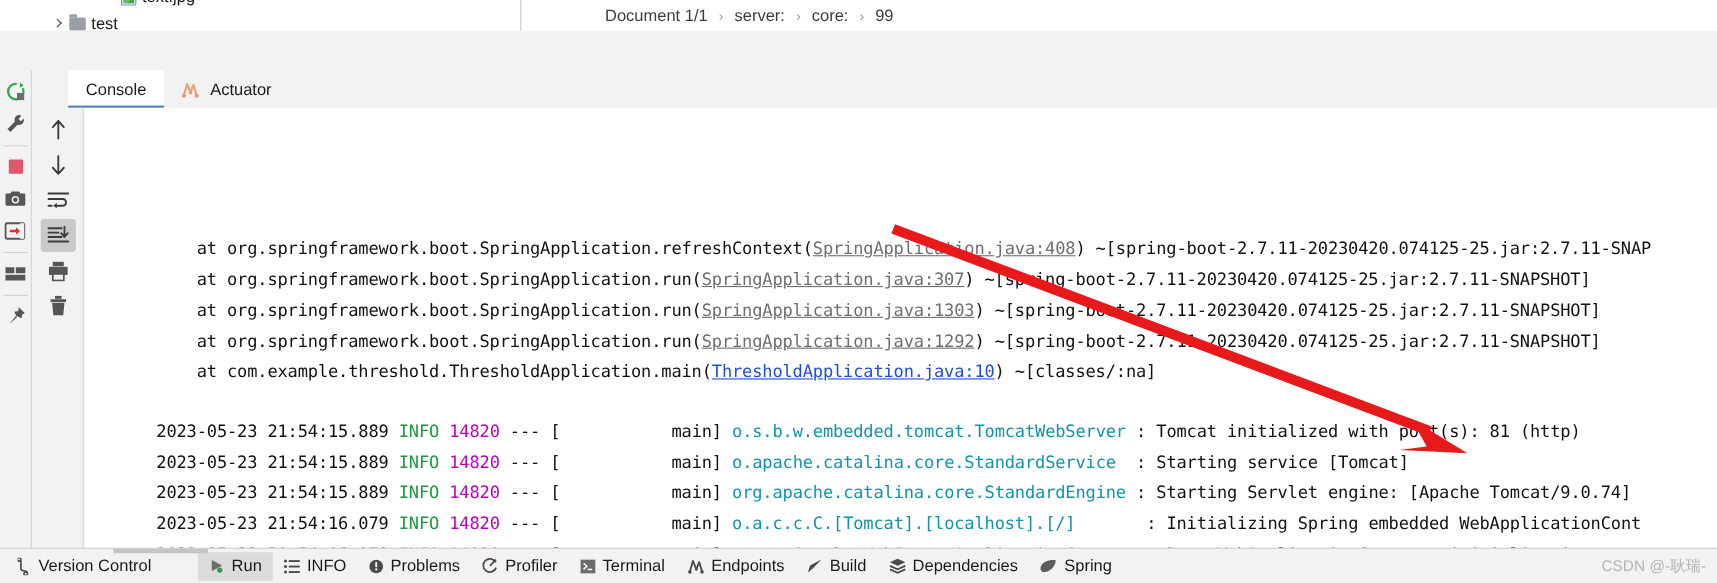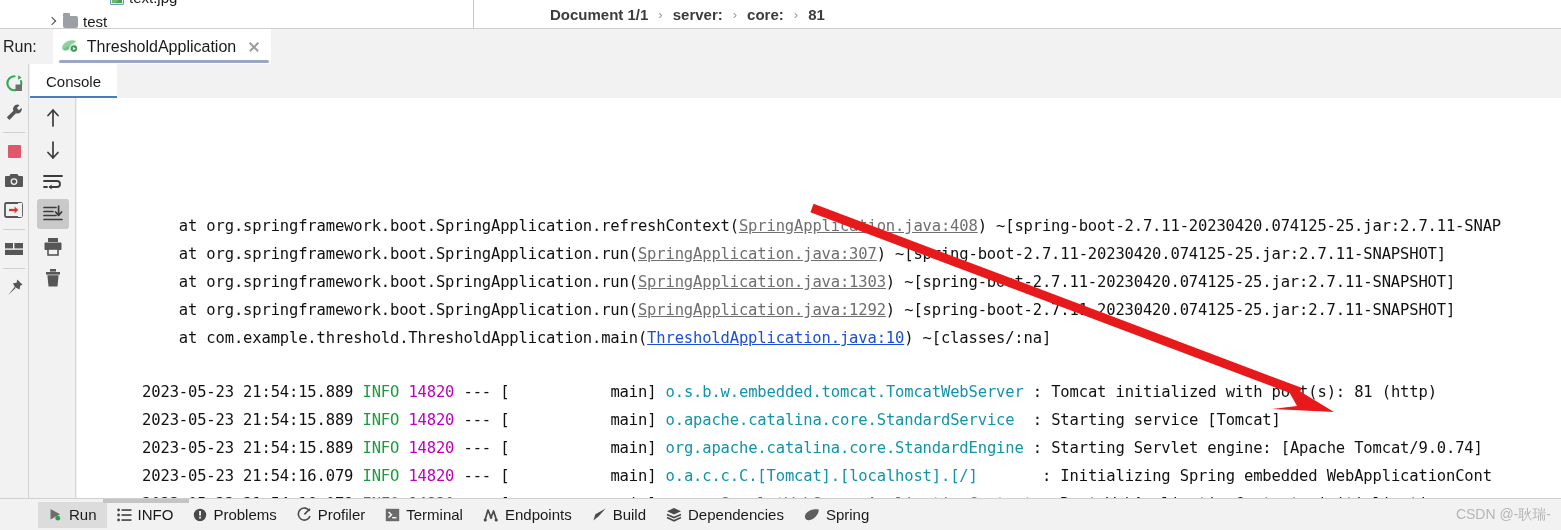--- a/index.html
+++ b/index.html
@@ -56,21 +56,21 @@
   .ico-folder::before{
     content:""; position:absolute; left:0; top:-3px; width:7px; height:3px;
     background:#9aa0a6; border-radius:1px 1px 0 0;
   }
   .top-strip-right {
     position: absolute; left: 475px; top: 0; width: 1086px; height: 28px;
     background: #ffffff; display: flex; align-items: center;
     padding-left: 75px; gap: 10px;
     font-size: 15px; color: #4a4a4a; white-space: nowrap;
   }
-  .crumb { color: #3c3c3c; font-weight: bold; }
+  .crumb { color: #3c3c3c; }
   .crumb-sep { color: #9a9a9a; font-size: 13px; }
 
   
   .run-bar {
     position: absolute; left: 0; top: 28px; width: 1561px; height: 36px;
     background: #f2f2f2; border-top: 1px solid #cfcfcf;
     display: flex; align-items: center;
   }
   .run-label {
     margin-left: 3px; font-size: 16px; color: #1f1f1f; white-space: nowrap;
@@ -107,21 +107,21 @@
   }
   .rail-btn {
     width: 26px; height: 27px; display: flex; align-items: center; justify-content: center;
     margin-bottom: 2px;
   }
   .rail-sep { width: 22px; height: 1px; background: #d0d0d0; margin: 4px 0 5px; }
 
   
   .console-tabs {
     position: absolute; left: 30px; top: 64px; width: 1531px; height: 34px;
-    background: #f2f2f2; display: flex; align-items: flex-end;
+    background: #f2f2f2; display: flex; align-items: flex-end; padding-left: 32px;
   }
   .ctab {
     height: 34px; display: flex; align-items: center; gap: 8px;
     padding: 0 16px; font-size: 15px; color: #1a1a1a; position: relative;
     white-space: nowrap;
   }
   .ctab.active { background: #ffffff; }
   .ctab.active::after {
     content:""; position:absolute; left:0; right:0; bottom:0; height:2px; background:#4a7ebb;
   }
@@ -207,41 +207,24 @@
         <span>test</span>
       </div>
     </div>
     <div class="top-strip-right">
       <span class="crumb">Document 1/1</span>
       <span class="crumb-sep">›</span>
       <span class="crumb">server:</span>
       <span class="crumb-sep">›</span>
       <span class="crumb">core:</span>
       <span class="crumb-sep">›</span>
-      <span class="crumb">81</span>
-    </div>
-  </div>
-
-  <div class="run-bar">
-    <span class="run-label">Run:</span>
-    <div class="run-tab">
-      <span class="spring-leaf">
-        <svg class="icon-svg" width="19" height="16" viewBox="0 0 19 16">
-          <path d="M15.5 2.5C12 0.2 6.5 1.2 3.2 4.6 1 6.9 0.6 9.2 1.6 10.5c1.2 1.6 4.3 1.4 7-0.6 2.2-1.6 3.4-3.6 3-4.8" fill="#8fd19e"></path>
-          <path d="M2 10.6c1.4 1.3 4.2 0.9 6.6-1 2.2-1.7 3.3-3.8 2.8-5.1" fill="#6ec282"></path>
-          <circle cx="12.6" cy="9.2" r="4.4" fill="#f2f2f2"></circle>
-          <circle cx="12.6" cy="9.2" r="3.6" fill="#7d7d7d" opacity="0.28"></circle>
-          <circle cx="12.9" cy="9.6" r="3.1" fill="#2e9e4a"></circle>
-          <path d="M11.9 7.9l3 1.7-3 1.7z" fill="#ffffff"></path>
-        </svg>
-      </span>
-      <span class="run-tab-title">ThresholdApplication</span>
-      <span class="tab-close"></span>
-    </div>
-  </div>
+      <span class="crumb">99</span>
+    </div>
+  </div>
+
 
   <div class="left-rail">
     <div class="rail-btn">
       <svg class="icon-svg" width="19" height="19" viewBox="0 0 19 19">
         <path d="M9.5 2.2A7 7 0 1 0 16 7" stroke="#34a853" stroke-width="2.1" fill="none" stroke-linecap="round"></path>
         <path d="M13.2 1.2l3.4 2.4-3.6 2.2z" fill="#34a853"></path>
         <rect x="10.5" y="10.5" width="6.5" height="6.5" fill="#6e6e6e"></rect>
       </svg>
     </div>
     <div class="rail-btn">
@@ -283,20 +266,31 @@
       <svg class="icon-svg" width="19" height="19" viewBox="0 0 19 19">
         <path d="M12.2 1.4l5.4 5.4-2.4 1-0.6 3.6-5-2.3-0.2 0.2-6.2 7.6 7.2-6.6-2.4-5 3.6-0.6z" fill="#565656"></path>
       </svg>
     </div>
   </div>
 
   <div class="console-tabs">
     <div class="ctab active">
       <span>Console</span>
     </div>
+    <div class="ctab">
+      <span>
+        <svg class="icon-svg" width="18" height="16" viewBox="0 0 18 16">
+          <path d="M2 14 L5.2 3.5 L8.2 11 L11 4 L13.6 14" stroke="#f0a07a" stroke-width="2" fill="none" stroke-linejoin="round"></path>
+          <circle cx="2.2" cy="14" r="1.8" fill="#ef8f63"></circle>
+          <circle cx="13.8" cy="14" r="1.8" fill="#ef8f63"></circle>
+          <circle cx="8.2" cy="11.4" r="1.5" fill="#ef8f63"></circle>
+        </svg>
+      </span>
+      <span>Actuator</span>
+    </div>
   </div>
 
   <div class="console-rail">
     <div class="crail-btn">
       <svg class="icon-svg" width="16" height="20" viewBox="0 0 16 20">
         <path d="M8 2v16M8 2L3 7.5M8 2l5 5.5" stroke="#3c3c3c" stroke-width="1.7" fill="none" stroke-linecap="round"></path>
       </svg>
     </div>
     <div class="crail-btn">
       <svg class="icon-svg" width="16" height="20" viewBox="0 0 16 20">
@@ -372,20 +366,28 @@
   </div>
 
   <svg class="arrow-layer" viewBox="0 0 1561 530">
     <line x1="812" y1="208" x2="1300" y2="392" stroke="#e8191b" stroke-width="9" stroke-linecap="butt"></line>
     <path d="M1334 412 L1283 381 L1297 406 L1272 409 Z" fill="#e8191b"></path>
   </svg>
 
   <div class="status-bar">
     <div class="sb-tabstub"></div>
 
+    <div class="sb-item">
+      <span>
+        <svg class="icon-svg" width="13" height="16" viewBox="0 0 13 16">
+          <path d="M3 1v9M3 10c0 3 6 1 6 4M3 1.5a1.6 1.6 0 1 0 0 0.1M9 14.5a1.6 1.6 0 1 0 0 0.1" stroke="#4a4a4a" stroke-width="1.5" fill="none"></path>
+        </svg>
+      </span>
+      <span>Version Control</span>
+    </div>
 
     <div class="sb-item active">
       <span>
         <svg class="icon-svg" width="15" height="15" viewBox="0 0 15 15">
           <path d="M2.5 2 L12 7.2 L2.5 12.4 Z" fill="#6d6d6d"></path>
           <circle cx="9.8" cy="11.2" r="2.4" fill="#2e9e4a"></circle>
         </svg>
       </span>
       <span>Run</span>
     </div>

